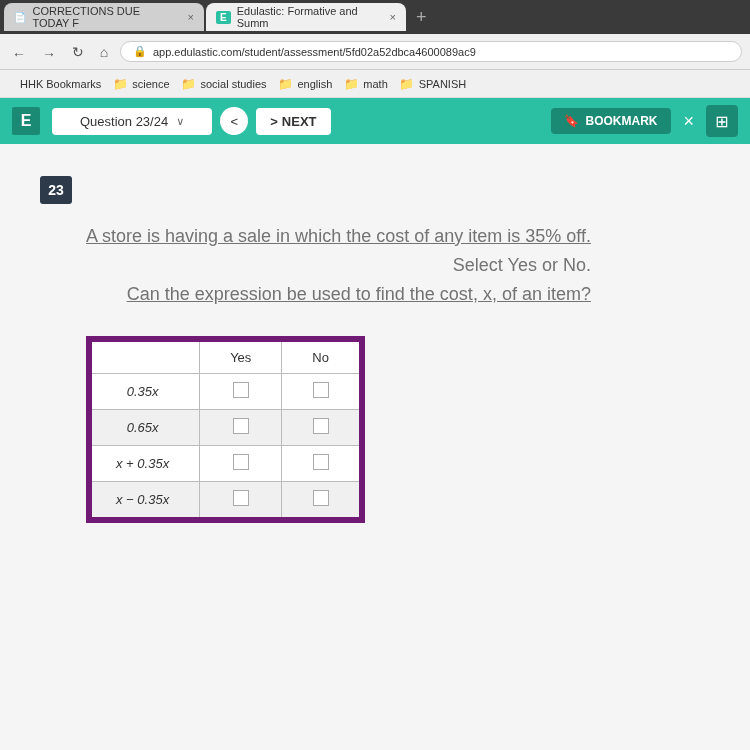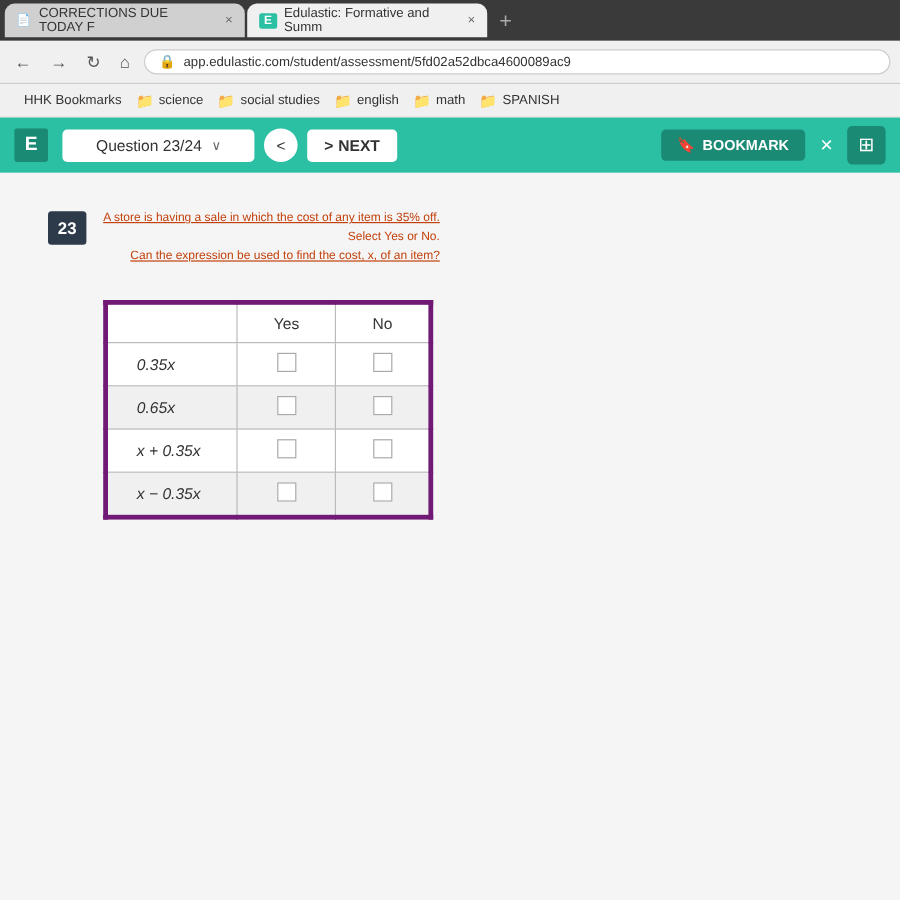--- a/index.html
+++ b/index.html
@@ -271,38 +271,39 @@
       height: 28px;
       display: flex;
       align-items: center;
       justify-content: center;
       border-radius: 3px;
       flex-shrink: 0;
       margin-top: 2px;
     }
 
     .question-text {
-      font-size: 10px;
-      color: #c2410c;
+      font-size: 18px;
+      color: #737373;
       line-height: 1.6;
+      margin-top: 48px;
     }
 
     .question-text .underline {
       text-decoration: underline;
     }
 
     
     .answer-table-wrapper {
       margin-top: 16px;
       margin-left: 46px;
     }
 
     .answer-table {
       border-collapse: collapse;
-      border: 4px solid #701a75;
+      border: 6px solid #701a75;
       background: white;
     }
 
     .answer-table th {
       padding: 8px 30px;
       font-size: 13px;
       color: #333;
       font-weight: normal;
       border: 1px solid #bbb;
       text-align: center;
@@ -311,21 +312,21 @@
 
     .answer-table td {
       padding: 8px 20px;
       font-size: 13px;
       color: #333;
       border: 1px solid #bbb;
       text-align: center;
     }
 
     .answer-table td.expression {
-      text-align: left;
+      text-align: center;
       padding-right: 30px;
       padding-left: 24px;
       font-style: italic;
       color: #333;
     }
 
     .checkbox-cell {
       width: 50px;
     }
 

